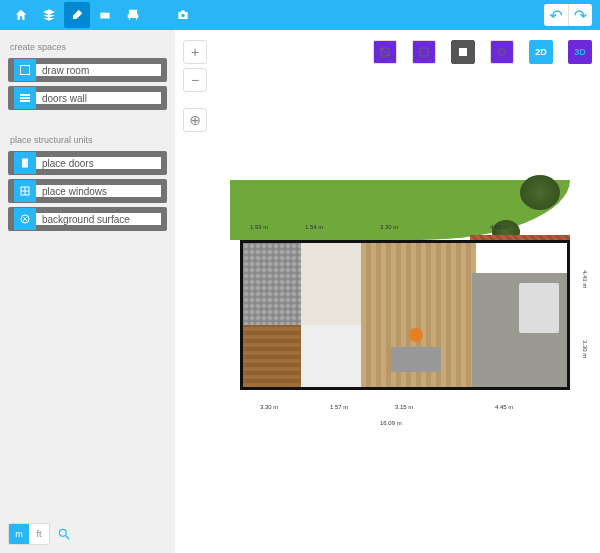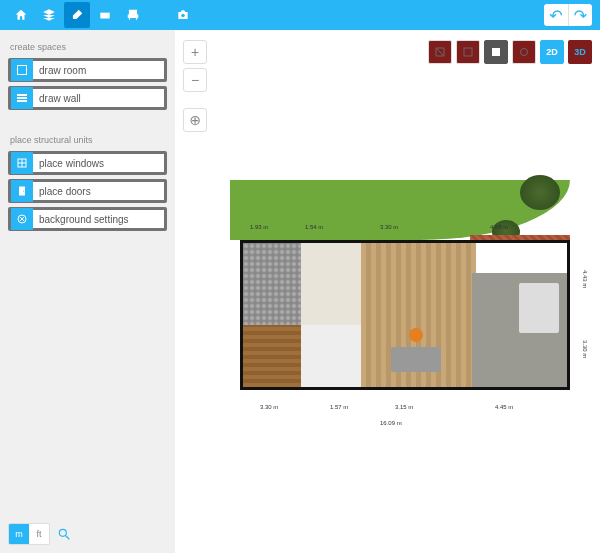--- a/index.html
+++ b/index.html
@@ -7,34 +7,34 @@
 .topbar{height:30px;background:#29b6f6;display:flex;align-items:center;justify-content:space-between;padding:0 8px}
 .top-left,.top-right{display:flex;gap:2px}
 .top-icon{width:26px;height:26px;display:flex;align-items:center;justify-content:center;color:#fff;cursor:pointer;border-radius:2px}
 .top-icon.active{background:#0288d1}
 .undo-redo{display:flex;background:#fff;border-radius:3px;overflow:hidden}
 .ur-btn{width:24px;height:22px;display:flex;align-items:center;justify-content:center;cursor:pointer;color:#29b6f6}
 .ur-btn+.ur-btn{border-left:1px solid #e0e0e0}
 .main{display:flex;height:523px}
 .sidebar{width:175px;background:#f0f0f0;padding:8px;position:relative}
 .section-label{font-size:9px;color:#888;margin:4px 0 6px 2px}
-.tool-btn{display:flex;align-items:center;background:#fff;border:3px solid #737373;border-radius:2px;margin-bottom:4px;height:24px;cursor:pointer;font-size:10px;color:#555}
+.tool-btn{display:flex;align-items:center;background:#fff;border:6px solid #737373;border-radius:2px;margin-bottom:4px;height:24px;cursor:pointer;font-size:10px;color:#555}
 .tool-icon{width:22px;height:22px;background:#29b6f6;display:flex;align-items:center;justify-content:center;color:#fff;margin-right:6px;flex-shrink:0}
 .section2{margin-top:25px}
 .collapse-tab{position:absolute;right:-12px;top:260px;width:12px;height:36px;background:#29b6f6;display:flex;align-items:center;justify-content:center;color:#fff;cursor:pointer;font-size:10px;border-radius:0 2px 2px 0}
 .bottom-tools{position:absolute;bottom:8px;left:8px;display:flex;gap:4px;align-items:center}
 .unit-toggle{display:flex;border:1px solid #ddd;border-radius:2px;overflow:hidden;background:#fff}
 .unit-btn{width:20px;height:20px;display:flex;align-items:center;justify-content:center;font-size:9px;cursor:pointer;color:#888}
 .unit-btn.active{background:#29b6f6;color:#fff}
 .measure-icon{width:20px;height:20px;display:flex;align-items:center;justify-content:center;color:#29b6f6;cursor:pointer}
 .canvas{flex:1;background:#fff;position:relative}
 .zoom-group{position:absolute;left:8px;top:10px;display:flex;flex-direction:column;gap:4px}
 .zoom-btn{width:24px;height:24px;border:1px solid #ddd;border-radius:3px;background:#fff;display:flex;align-items:center;justify-content:center;color:#888;cursor:pointer;font-size:14px}
-.view-controls{position:absolute;right:8px;top:10px;display:flex;gap:4px;}
-.view-btn{width:24px;height:24px;border:1px solid #ddd;border-radius:2px;background:#7f1d1d;display:flex;align-items:center;justify-content:center;cursor:pointer;color:#666;font-size:11px}
+.view-controls{position:absolute;right:8px;top:10px;display:flex;gap:15px;}
+.view-btn{width:24px;height:24px;border:1px solid #ddd;border-radius:2px;background:#6d28d9;display:flex;align-items:center;justify-content:center;cursor:pointer;color:#666;font-size:11px}
 .view-btn.active{background:#29b6f6;color:#fff;border-color:#29b6f6}
 .view-btn.dark{background:#555;color:#fff;border-color:#555}
 .dim-label{font-size:9px;font-weight:bold}
 .floorplan{position:absolute;left:55px;top:150px;width:340px;height:240px}
 .grass{position:absolute;top:0;left:0;width:340px;height:60px;background:#6fa83b;border-radius:0 0 200px 0/0 0 80px 0}
 .brick{position:absolute;right:0;top:55px;width:100px;height:90px;background:repeating-linear-gradient(45deg,#b85c3e,#b85c3e 3px,#a04e33 3px,#a04e33 6px)}
 .building{position:absolute;top:60px;left:10px;width:330px;height:150px;background:#fff;border:3px solid #111}
 .gravel{position:absolute;left:0;top:0;width:58px;height:85px;background:radial-gradient(circle,#aaa 30%,#888 70%);background-size:6px 6px}
 .wood-floor{position:absolute;left:0;bottom:0;width:115px;height:62px;background:repeating-linear-gradient(0deg,#a0703a,#a0703a 4px,#8f6030 4px,#8f6030 8px)}
 .kitchen{position:absolute;left:58px;top:0;width:60px;height:82px;background:#e8e4da}
@@ -103,52 +103,52 @@
         <span>draw room</span>
       </div>
     <div class="tool-btn">
         <div class="tool-icon">
           <svg width="12" height="12" viewBox="0 0 24 24" fill="currentColor">
             <rect x="2" y="4" width="20" height="4"></rect>
             <rect x="2" y="10" width="20" height="4"></rect>
             <rect x="2" y="16" width="20" height="4"></rect>
           </svg>
         </div>
-        <span>draw wall</span>
+        <span>doors wall</span>
       </div>
 
     <div class="section2">
       <div class="section-label">place structural units</div>
+      <div class="tool-btn">
+          <div class="tool-icon">
+            <svg width="12" height="12" viewBox="0 0 24 24" fill="currentColor">
+              <rect x="6" y="3" width="12" height="18"></rect>
+              <circle cx="15" cy="12" r="1" fill="#29b6f6"></circle>
+            </svg>
+          </div>
+          <span>place doors</span>
+        </div>
       <div class="tool-btn">
           <div class="tool-icon">
             <svg width="12" height="12" viewBox="0 0 24 24" fill="none" stroke="currentColor" stroke-width="2">
               <rect x="4" y="4" width="16" height="16"></rect>
               <line x1="12" y1="4" x2="12" y2="20"></line>
               <line x1="4" y1="12" x2="20" y2="12"></line>
             </svg>
           </div>
           <span>place windows</span>
         </div>
       <div class="tool-btn">
           <div class="tool-icon">
-            <svg width="12" height="12" viewBox="0 0 24 24" fill="currentColor">
-              <rect x="6" y="3" width="12" height="18"></rect>
-              <circle cx="15" cy="12" r="1" fill="#29b6f6"></circle>
-            </svg>
-          </div>
-          <span>place doors</span>
-        </div>
-      <div class="tool-btn">
-          <div class="tool-icon">
             <svg width="12" height="12" viewBox="0 0 24 24" fill="none" stroke="currentColor" stroke-width="2">
               <circle cx="12" cy="12" r="8"></circle>
               <path d="M8 8l8 8M16 8l-8 8"></path>
             </svg>
           </div>
-          <span>background settings</span>
+          <span>background surface</span>
         </div>
     </div>
 
     <div class="collapse-tab">‹</div>
 
     <div class="bottom-tools">
       <div class="unit-toggle">
         <div class="unit-btn active">m</div>
         <div class="unit-btn">ft</div>
       </div>

